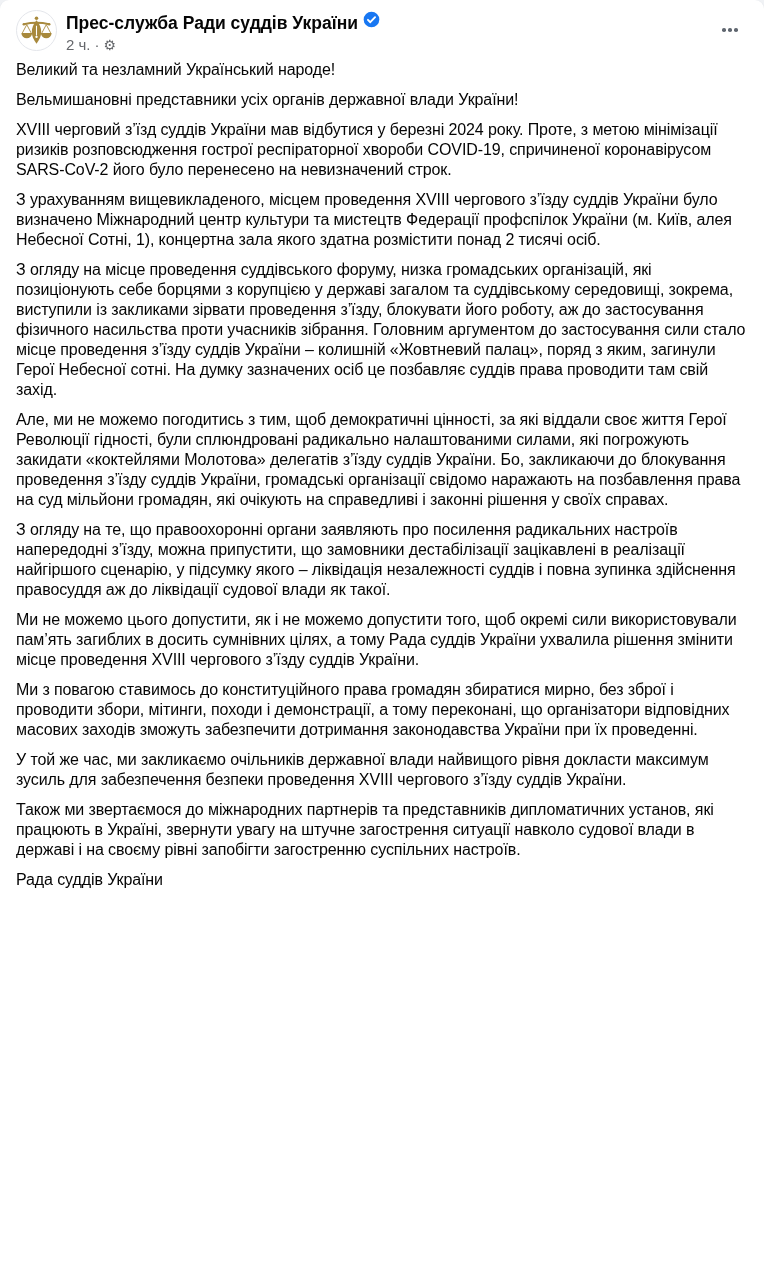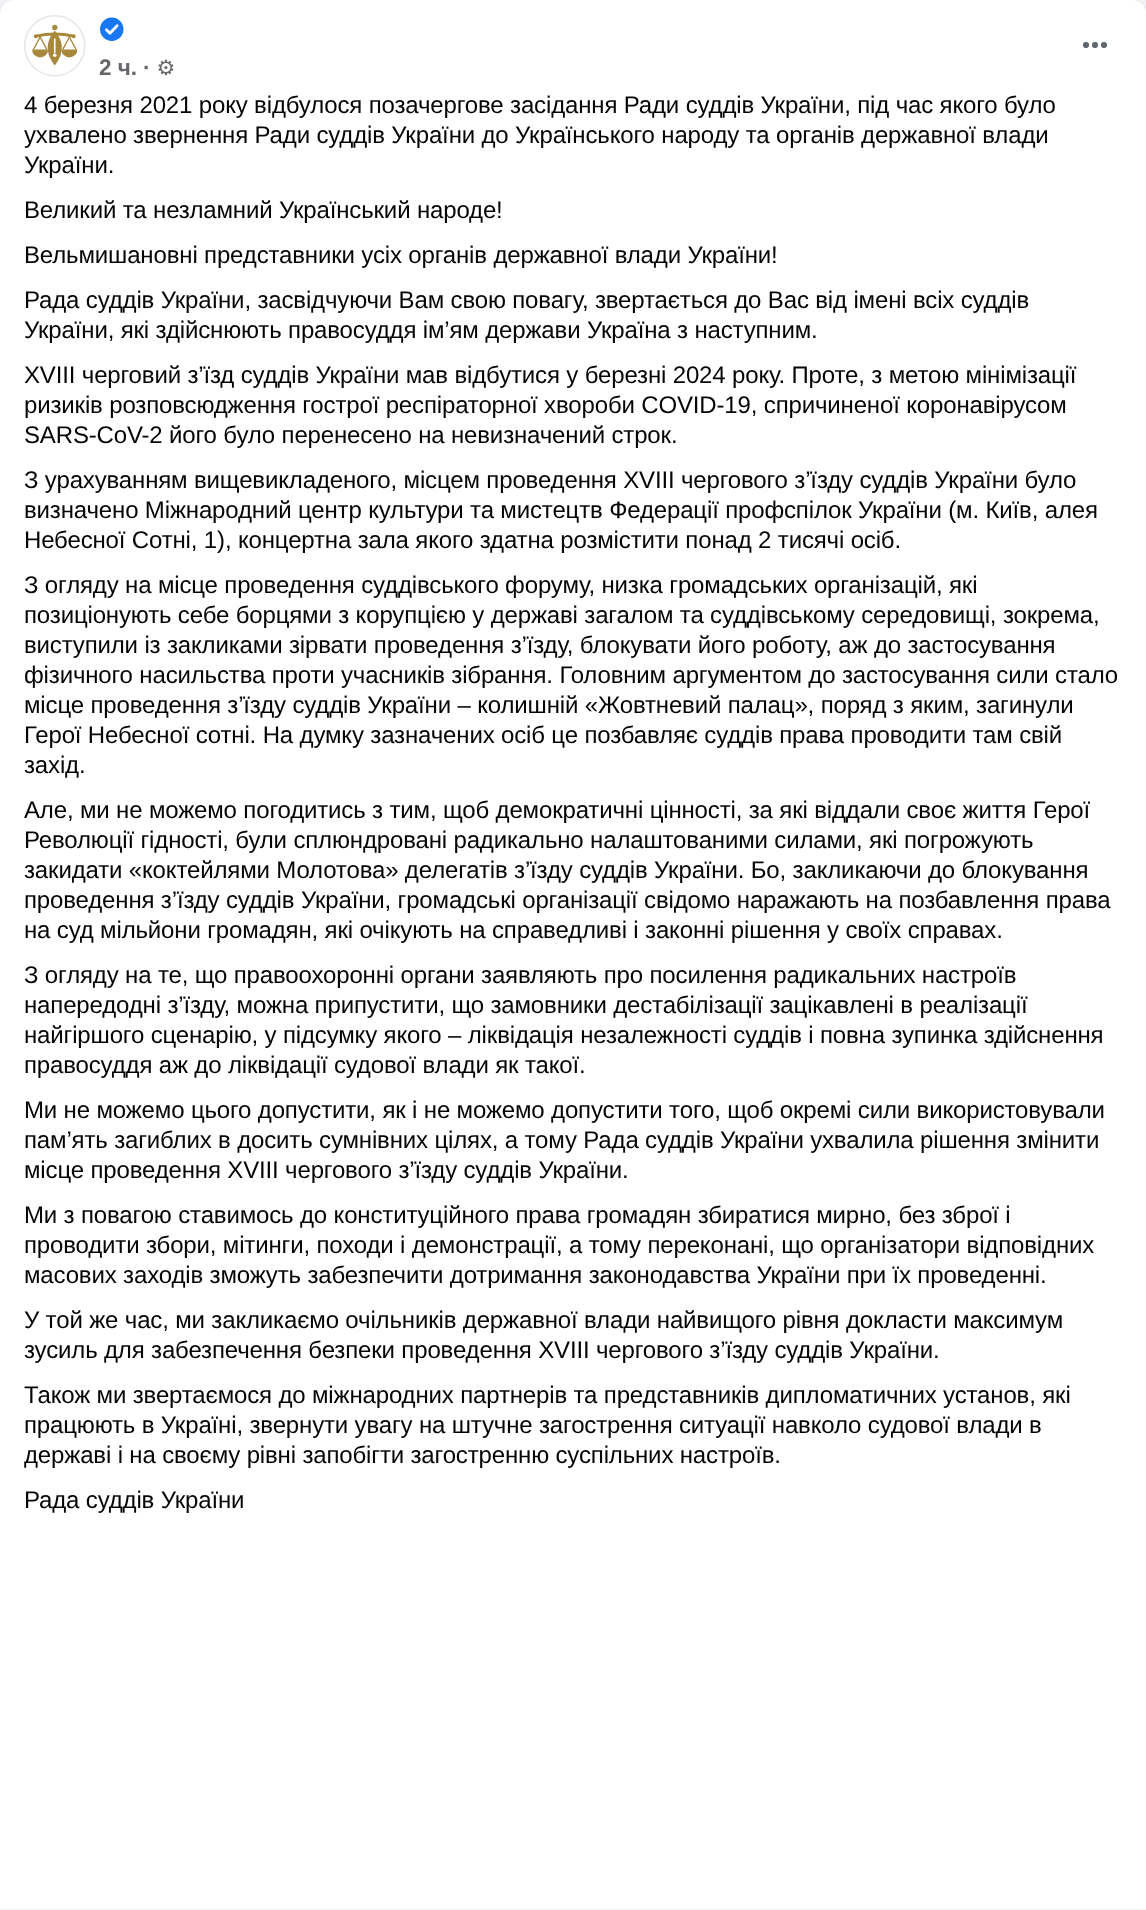--- a/index.html
+++ b/index.html
@@ -62,21 +62,20 @@
   }
   .verified { width: 17px; height: 17px; flex: 0 0 auto; }
   .meta-row {
     display: flex;
     align-items: center;
     gap: 4px;
     margin-top: 1px;
     font-size: 15px;
     color: #65676b;
     line-height: 19px;
-    font-weight: bold;
   }
   .timestamp { cursor: pointer; }
   .meta-sep { color: #65676b; }
   .privacy-gear {
     font-family: "DejaVu Sans", sans-serif;
     font-size: 14px;
     color: #65676b;
     line-height: 1;
   }
   .more-btn {
@@ -141,20 +140,21 @@
             </g>
 
             <path d="M20 15 L20 25" stroke="#ffffff" stroke-width="1.1" fill="none"></path>
             <circle cx="20" cy="26.5" r="1.2" fill="#ffffff"></circle>
           </svg>
         </span>
       </div>
 
       <div class="header-info">
         <div class="name-row">
+          <span class="page-name">Прес-служба Ради суддів України</span>
           <span>
             <svg class="verified" viewBox="0 0 20 20" xmlns="http://www.w3.org/2000/svg">
               <circle cx="10" cy="10" r="9.2" fill="#1877f2"></circle>
               <path d="M5.8 10.4 L8.6 13.2 L14.2 7.2" fill="none" stroke="#ffffff" stroke-width="2.2" stroke-linecap="round" stroke-linejoin="round"></path>
             </svg>
           </span>
         </div>
         <div class="meta-row">
           <span class="timestamp">2 ч.</span>
           <span class="meta-sep">·</span>
@@ -163,24 +163,22 @@
       </div>
 
       <div class="more-btn">
         <span class="dot"></span>
         <span class="dot"></span>
         <span class="dot"></span>
       </div>
     </div>
 
     <div class="post-body">
-      <p>4 березня 2021 року відбулося позачергове засідання Ради суддів України, під час якого було ухвалено звернення Ради суддів України до Українського народу та органів державної влади України.</p>
       <p>Великий та незламний Український народе!</p>
       <p>Вельмишановні представники усіх органів державної влади України!</p>
-      <p>Рада суддів України, засвідчуючи Вам свою повагу, звертається до Вас від імені всіх суддів України, які здійснюють правосуддя ім’ям держави Україна з наступним.</p>
       <p>XVIII черговий з’їзд суддів України мав відбутися у березні 2024 року. Проте, з метою мінімізації ризиків розповсюдження гострої респіраторної хвороби COVID-19, спричиненої коронавірусом SARS-CoV-2 його було перенесено на невизначений строк.</p>
       <p>З урахуванням вищевикладеного, місцем проведення XVIII чергового з’їзду суддів України було визначено Міжнародний центр культури та мистецтв Федерації профспілок України (м. Київ, алея Небесної Сотні, 1), концертна зала якого здатна розмістити понад 2 тисячі осіб.</p>
       <p>З огляду на місце проведення суддівського форуму, низка громадських організацій, які позиціонують себе борцями з корупцією у державі загалом та суддівському середовищі, зокрема, виступили із закликами зірвати проведення з’їзду, блокувати його роботу, аж до застосування фізичного насильства проти учасників зібрання. Головним аргументом до застосування сили стало місце проведення з’їзду суддів України – колишній «Жовтневий палац», поряд з яким, загинули Герої Небесної сотні. На думку зазначених осіб це позбавляє суддів права проводити там свій захід.</p>
       <p>Але, ми не можемо погодитись з тим, щоб демократичні цінності, за які віддали своє життя Герої Революції гідності, були сплюндровані радикально налаштованими силами, які погрожують закидати «коктейлями Молотова» делегатів з’їзду суддів України. Бо, закликаючи до блокування проведення з’їзду суддів України, громадські організації свідомо наражають на позбавлення права на суд мільйони громадян, які очікують на справедливі і законні рішення у своїх справах.</p>
       <p>З огляду на те, що правоохоронні органи заявляють про посилення радикальних настроїв напередодні з’їзду, можна припустити, що замовники дестабілізації зацікавлені в реалізації найгіршого сценарію, у підсумку якого – ліквідація незалежності суддів і повна зупинка здійснення правосуддя аж до ліквідації судової влади як такої.</p>
       <p>Ми не можемо цього допустити, як і не можемо допустити того, щоб окремі сили використовували пам’ять загиблих в досить сумнівних цілях, а тому Рада суддів України ухвалила рішення змінити місце проведення XVIII чергового з’їзду суддів України.</p>
       <p>Ми з повагою ставимось до конституційного права громадян збиратися мирно, без зброї і проводити збори, мітинги, походи і демонстрації, а тому переконані, що організатори відповідних масових заходів зможуть забезпечити дотримання законодавства України при їх проведенні.</p>
       <p>У той же час, ми закликаємо очільників державної влади найвищого рівня докласти максимум зусиль для забезпечення безпеки проведення XVIII чергового з’їзду суддів України.</p>
       <p>Також ми звертаємося до міжнародних партнерів та представників дипломатичних установ, які працюють в Україні, звернути увагу на штучне загострення ситуації навколо судової влади в державі і на своєму рівні запобігти загостренню суспільних настроїв.</p>
       <p>Рада суддів України</p>

